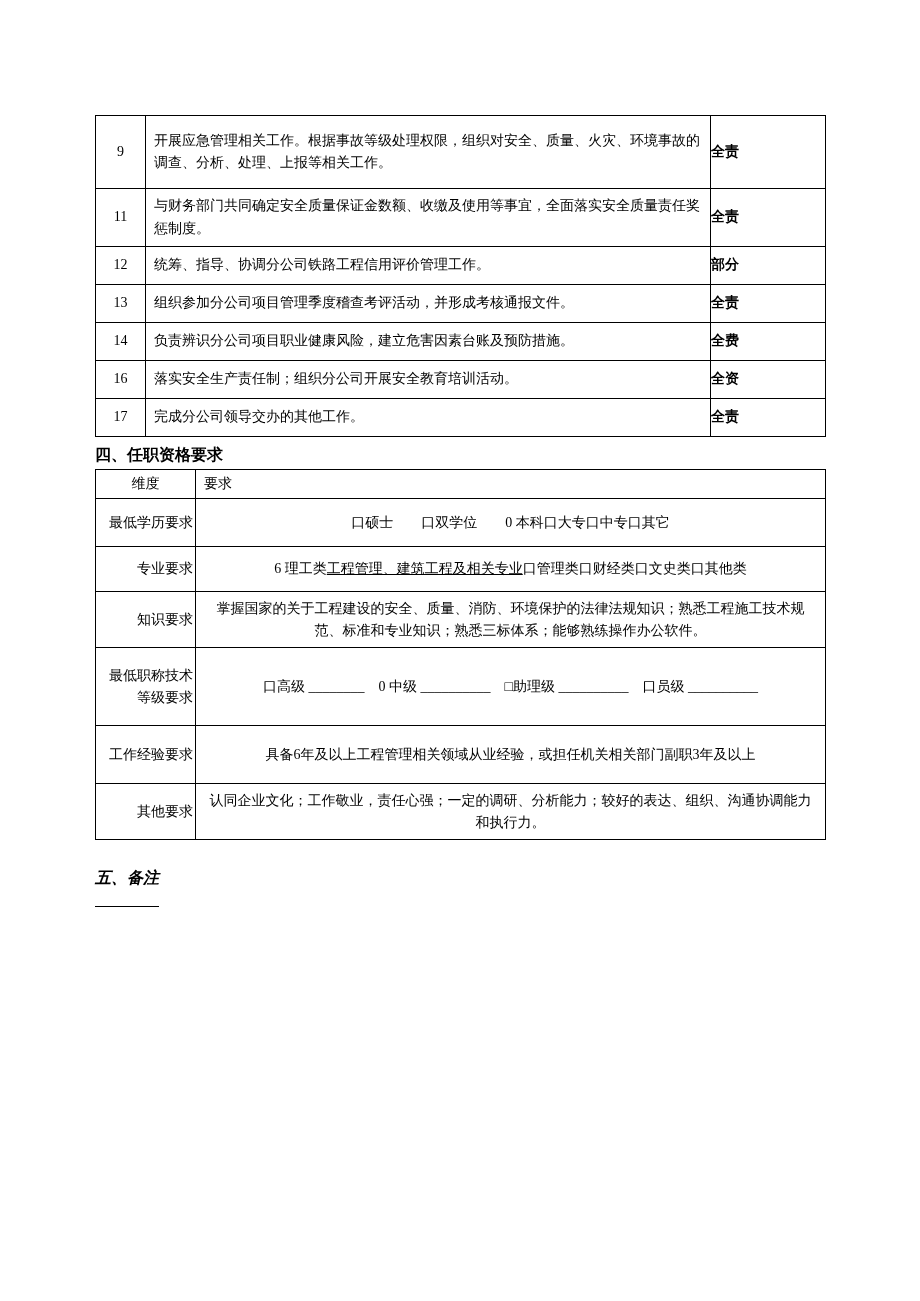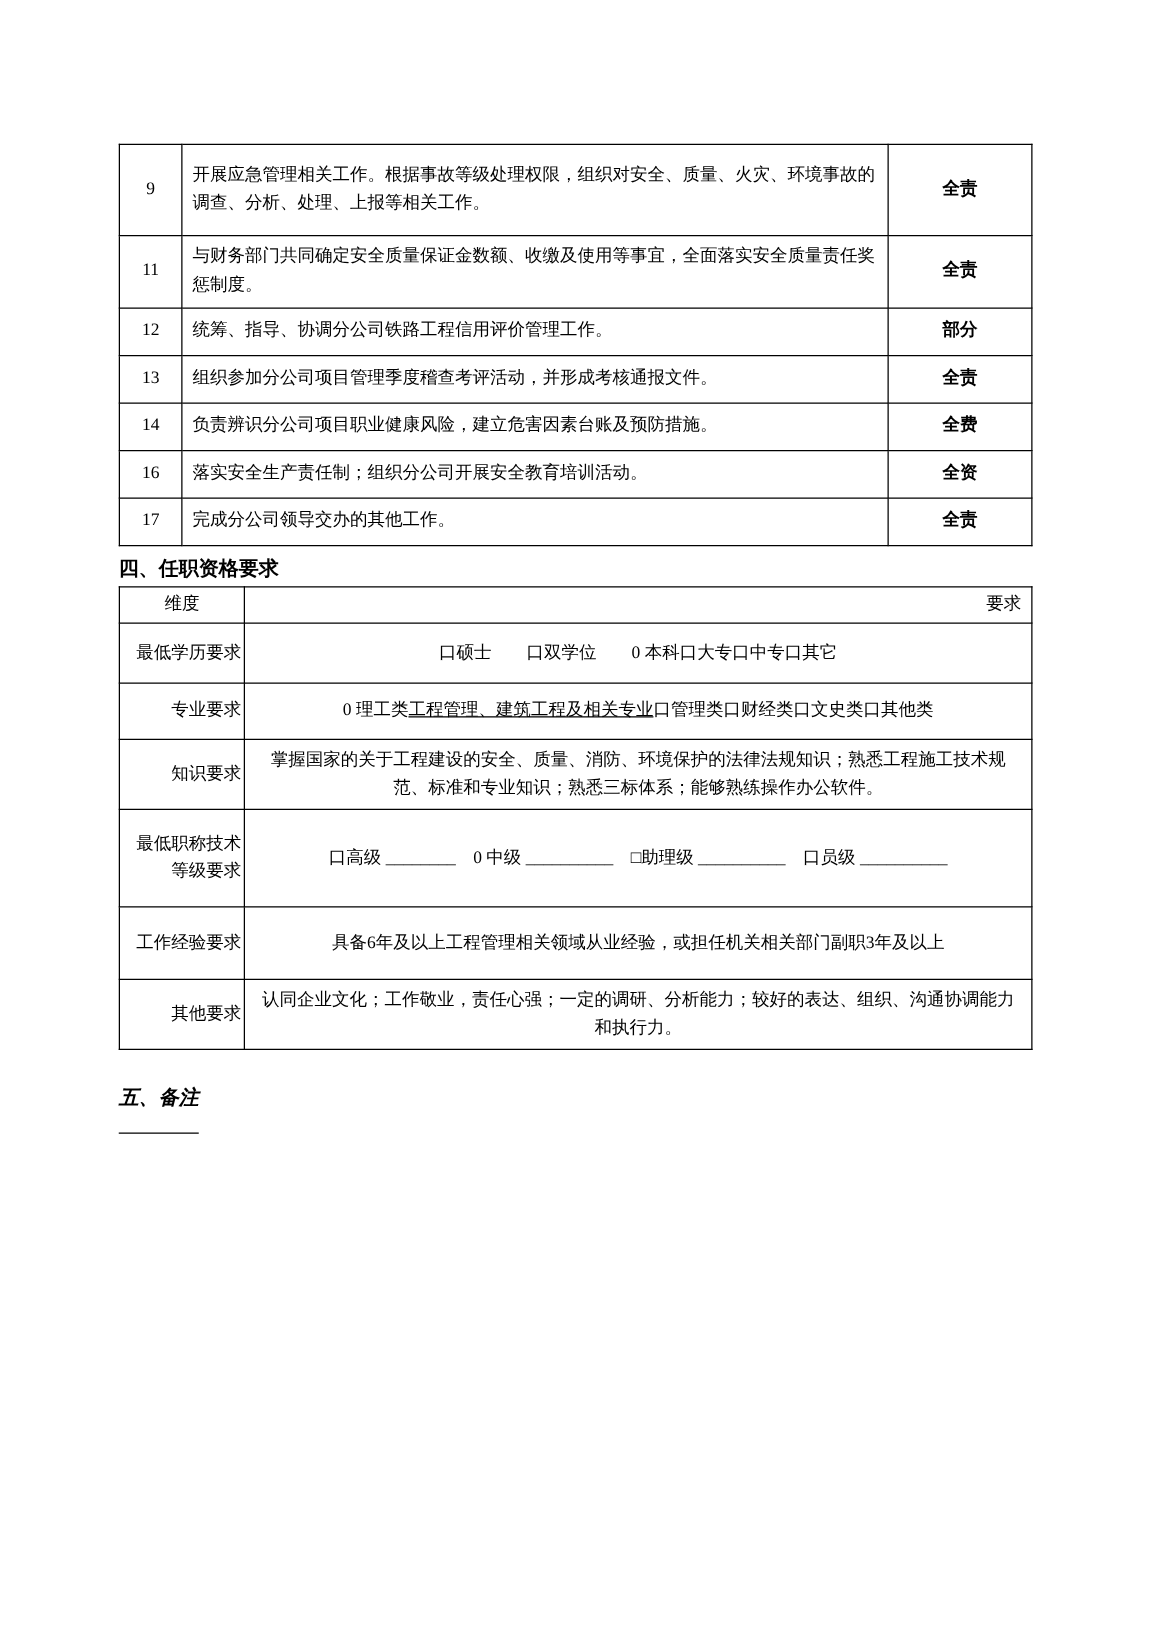--- a/index.html
+++ b/index.html
@@ -29,21 +29,21 @@
   }
   td {
     border: 1px solid #000;
     font-size: 14px;
     line-height: 1.6;
     vertical-align: middle;
   }
   
   .resp-table .num   { width: 50px;  text-align: center; }
   .resp-table .desc  { width: 565px; text-align: left; padding: 4px 8px; }
-  .resp-table .level { width: 115px; text-align: center; font-weight: bold; }
+  .resp-table .level { width: 115px; text-align: left; font-weight: bold; }
   .resp-table tr.h73 td { height: 73px; }
   .resp-table tr.h58 td { height: 58px; }
   .resp-table tr.h38 td { height: 38px; }
 
   .section-title {
     font-size: 16px;
     font-weight: bold;
     font-family: "Liberation Sans", "DejaVu Sans", sans-serif;
     margin: 8px 0 3px 0;
   }
@@ -111,29 +111,29 @@
         </tr>
       </tbody>
     </table>
 
     <h2 class="section-title">四、任职资格要求</h2>
 
     <table class="qual-table">
       <tbody>
         <tr class="hdr">
           <td class="dim">维度</td>
-          <td class="req" style="text-align:right;">要求</td>
+          <td class="req" style="text-align:left;">要求</td>
         </tr>
         <tr class="h48">
           <td class="dim">最低学历要求</td>
           <td class="req">口硕士　　口双学位　　0 本科口大专口中专口其它</td>
         </tr>
         <tr class="h45">
           <td class="dim">专业要求</td>
-          <td class="req"><span>0 理工类</span><span class="u">工程管理、建筑工程及相关专业</span><span>口管理类口财经类口文史类口其他类</span></td>
+          <td class="req"><span>6 理工类</span><span class="u">工程管理、建筑工程及相关专业</span><span>口管理类口财经类口文史类口其他类</span></td>
         </tr>
         <tr class="h56">
           <td class="dim">知识要求</td>
           <td class="req">掌握国家的关于工程建设的安全、质量、消防、环境保护的法律法规知识；熟悉工程施工技术规范、标准和专业知识；熟悉三标体系；能够熟练操作办公软件。</td>
         </tr>
         <tr class="h78">
           <td class="dim">最低职称技术等级要求</td>
           <td class="req">口高级 ________　0 中级 __________　□助理级 __________　口员级 __________</td>
         </tr>
         <tr class="h58">

